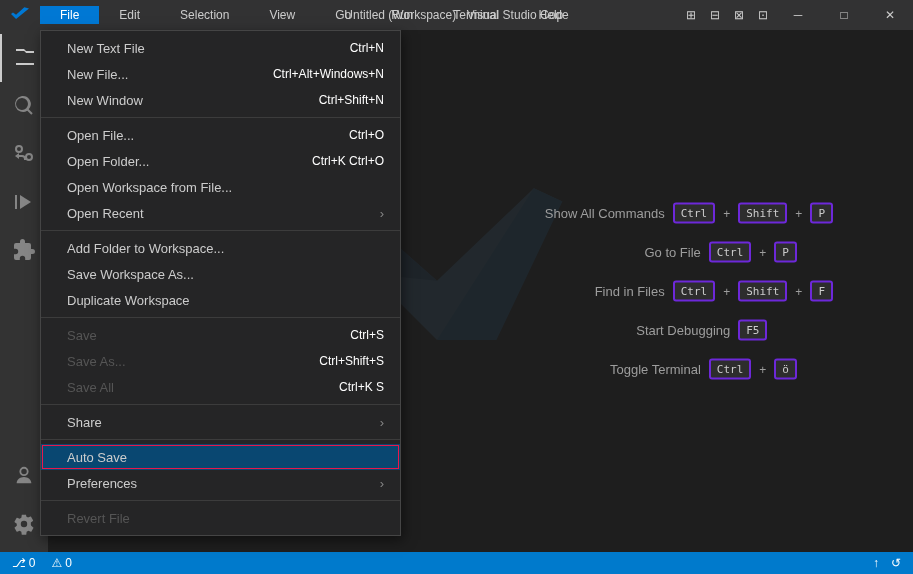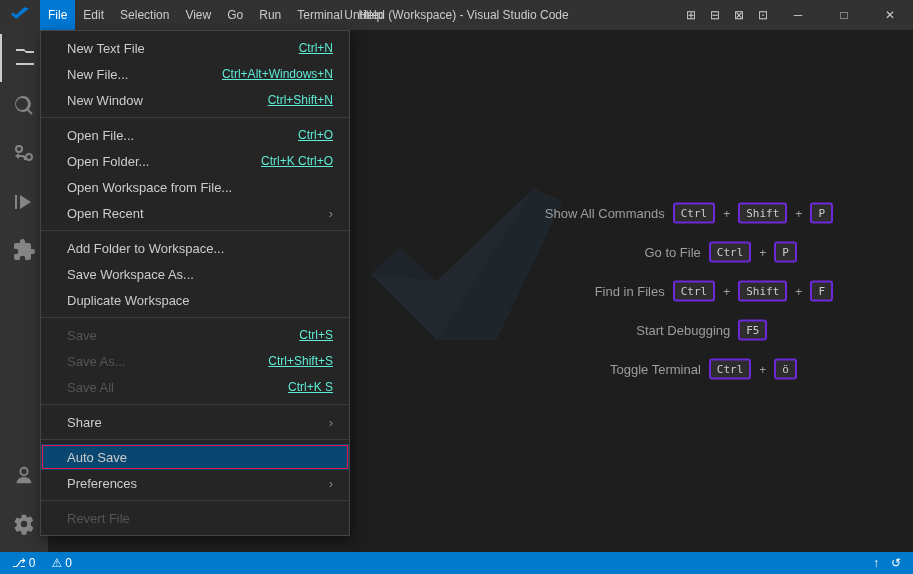--- a/index.html
+++ b/index.html
@@ -30,22 +30,22 @@
       align-items: center;
       justify-content: center;
     }
     .menu-bar {
       display: flex;
       align-items: center;
       height: 30px;
       flex: 1;
     }
     .menu-item {
-      padding: 0 8px;
-      height: 30px;
+      padding: 0 20px;
+      height: 18px;
       display: flex;
       align-items: center;
       cursor: pointer;
       color: #cccccc;
       font-size: 12px;
     }
     .menu-item.active {
       background: #0078d4;
       color: white;
     }
@@ -120,21 +120,21 @@
       display: flex;
       flex-direction: column;
       align-items: center;
     }
 
     
     .dropdown-menu {
       position: absolute;
       top: 30px;
       left: 40px;
-      width: 310px;
+      width: 361px;
       background: #252526;
       border: 1px solid #454545;
       z-index: 200;
       box-shadow: 2px 4px 12px rgba(0,0,0,0.5);
     }
     .menu-group {
       border-bottom: 1px solid #3c3c3c;
       padding: 4px 0;
     }
     .menu-group:last-child { border-bottom: none; }
@@ -149,24 +149,23 @@
       position: relative;
     }
     .dropdown-item.disabled { color: #555555; cursor: default; align-items: center; }
     .dropdown-item.highlighted {
       background: #094771;
       outline: 1px solid #e8174b;
       outline-offset: -2px;
     }
     .dropdown-item .item-label { flex: 1; }
     .dropdown-item .item-shortcut {
-      color: #5eead4;
+      color: #ffffff;
       font-size: 12px;
       margin-left: 20px;
-      text-decoration: underline;
     }
     .dropdown-item .item-arrow {
       color: #858585;
       margin-left: 8px;
     }
 
     
     .content-area {
       flex: 1;
       display: flex;

